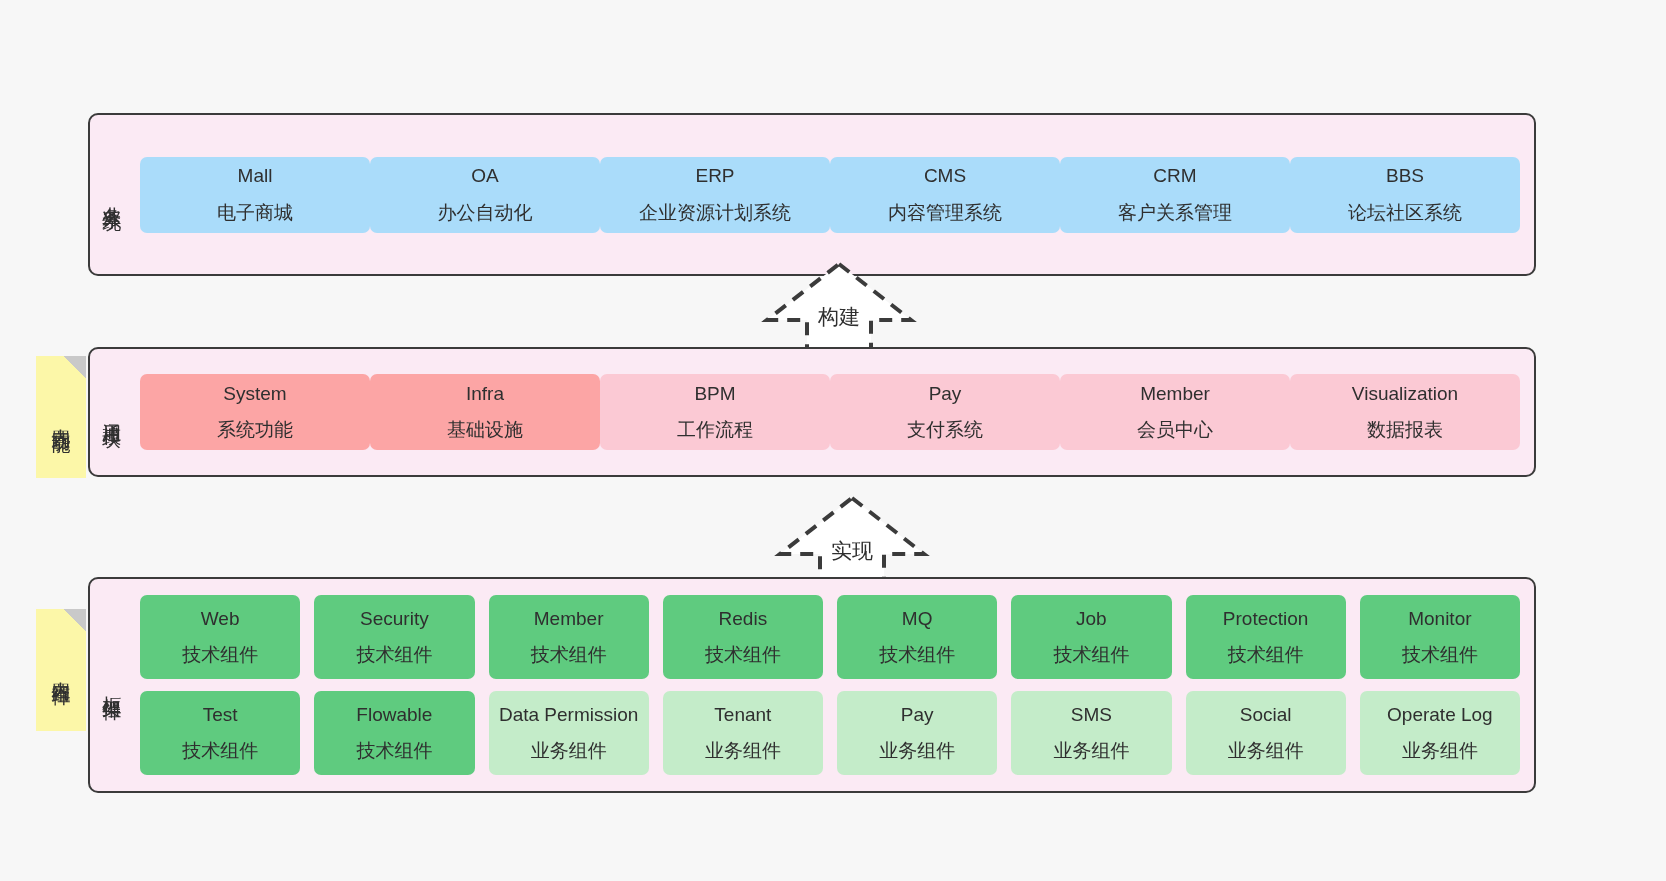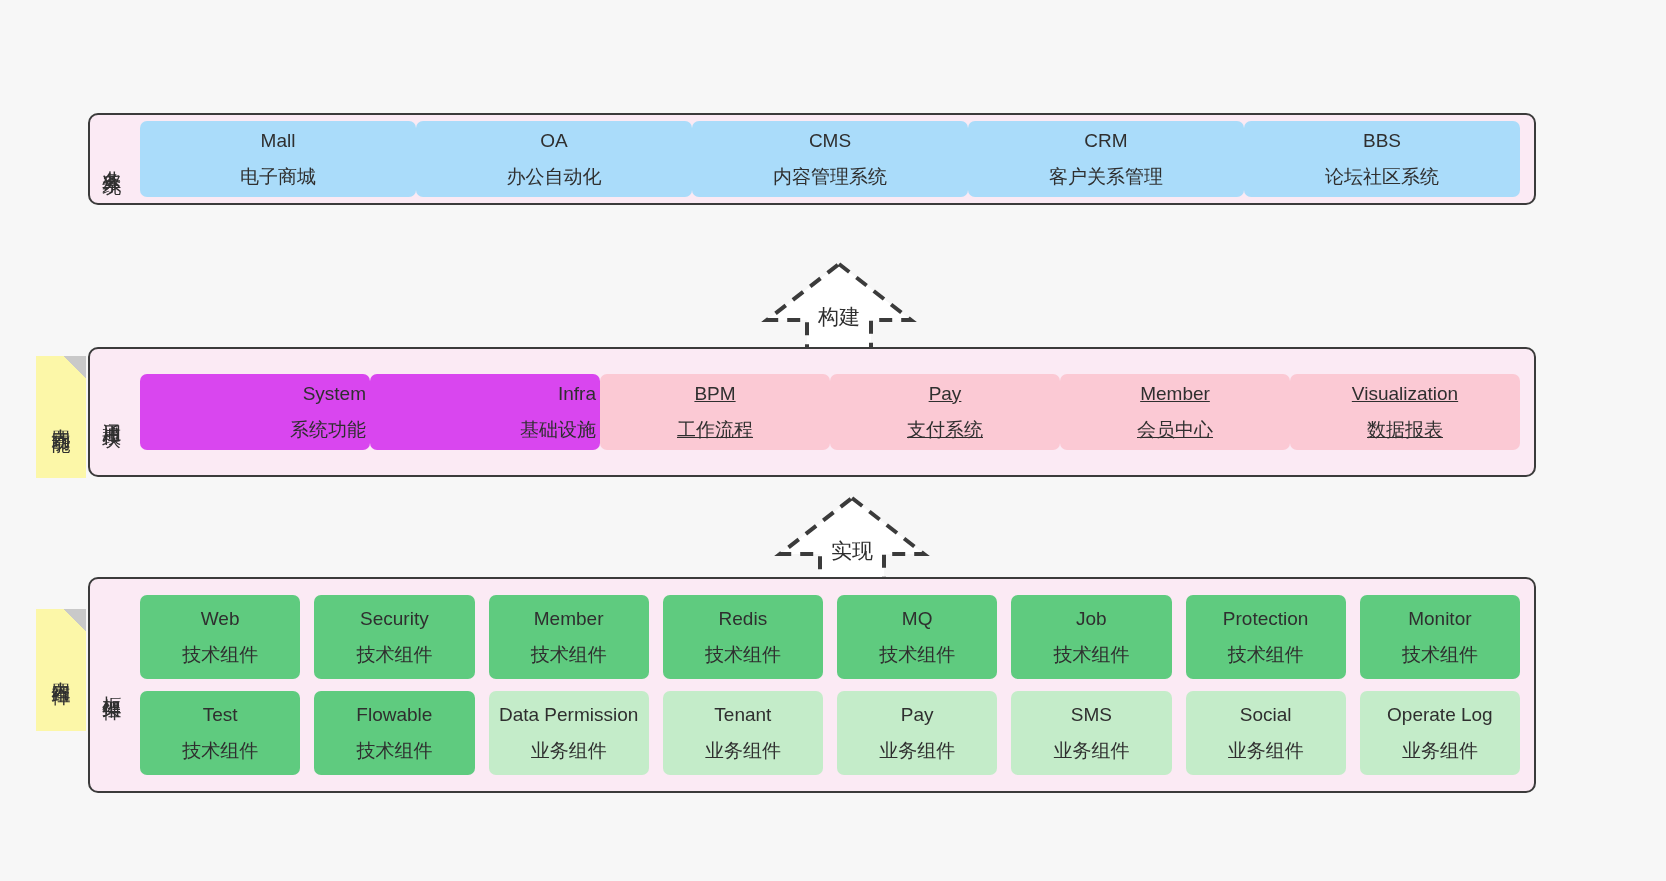--- a/index.html
+++ b/index.html
@@ -86,22 +86,22 @@
     color: #2f2f2f;
     box-sizing: border-box;
     padding: 6px 4px;
     user-select: none;
   }
   .card .t-en { white-space: nowrap; }
   .card .t-cn { white-space: nowrap; margin-top: 12px; }
   .card.wrap .t-en { white-space: normal; }
 
   .card-blue       { background: #aadcfa; }
-  .card-red        { background: #d946ef; align-items: flex-end; }
-  .card-pink       { background: #fbc9d4; text-decoration: underline; }
+  .card-red        { background: #fca5a5; }
+  .card-pink       { background: #fbc9d4; }
   .card-green      { background: #5fcb7f; }
   .card-lightgreen { background: #c4ecc9; }
 
   .cards-6 .card { height: 76px; }
   .cards-8 .card { height: 84px; }
 
   
   .note {
     position: absolute;
     background: #fcf7a8;
@@ -151,30 +151,34 @@
     line-height: 1;
     user-select: none;
     pointer-events: none;
   }
 </style>
 </head>
 <body>
 
 <div class="canvas">
 
-  <div class="layer" id="layer-business" style="left:88px; top:113px; width:1448px; height:92px;">
+  <div class="layer" id="layer-business" style="left:88px; top:113px; width:1448px; height:163px;">
     <div class="layer-title">业务系统</div>
     <div class="layer-body cards-6" id="business-cards">
         <div class="card card-blue">
           <div class="t-en">Mall</div>
           <div class="t-cn">电子商城</div>
         </div>
         <div class="card card-blue">
           <div class="t-en">OA</div>
           <div class="t-cn">办公自动化</div>
+        </div>
+        <div class="card card-blue">
+          <div class="t-en">ERP</div>
+          <div class="t-cn">企业资源计划系统</div>
         </div>
         <div class="card card-blue">
           <div class="t-en">CMS</div>
           <div class="t-cn">内容管理系统</div>
         </div>
         <div class="card card-blue">
           <div class="t-en">CRM</div>
           <div class="t-cn">客户关系管理</div>
         </div>
         <div class="card card-blue">

